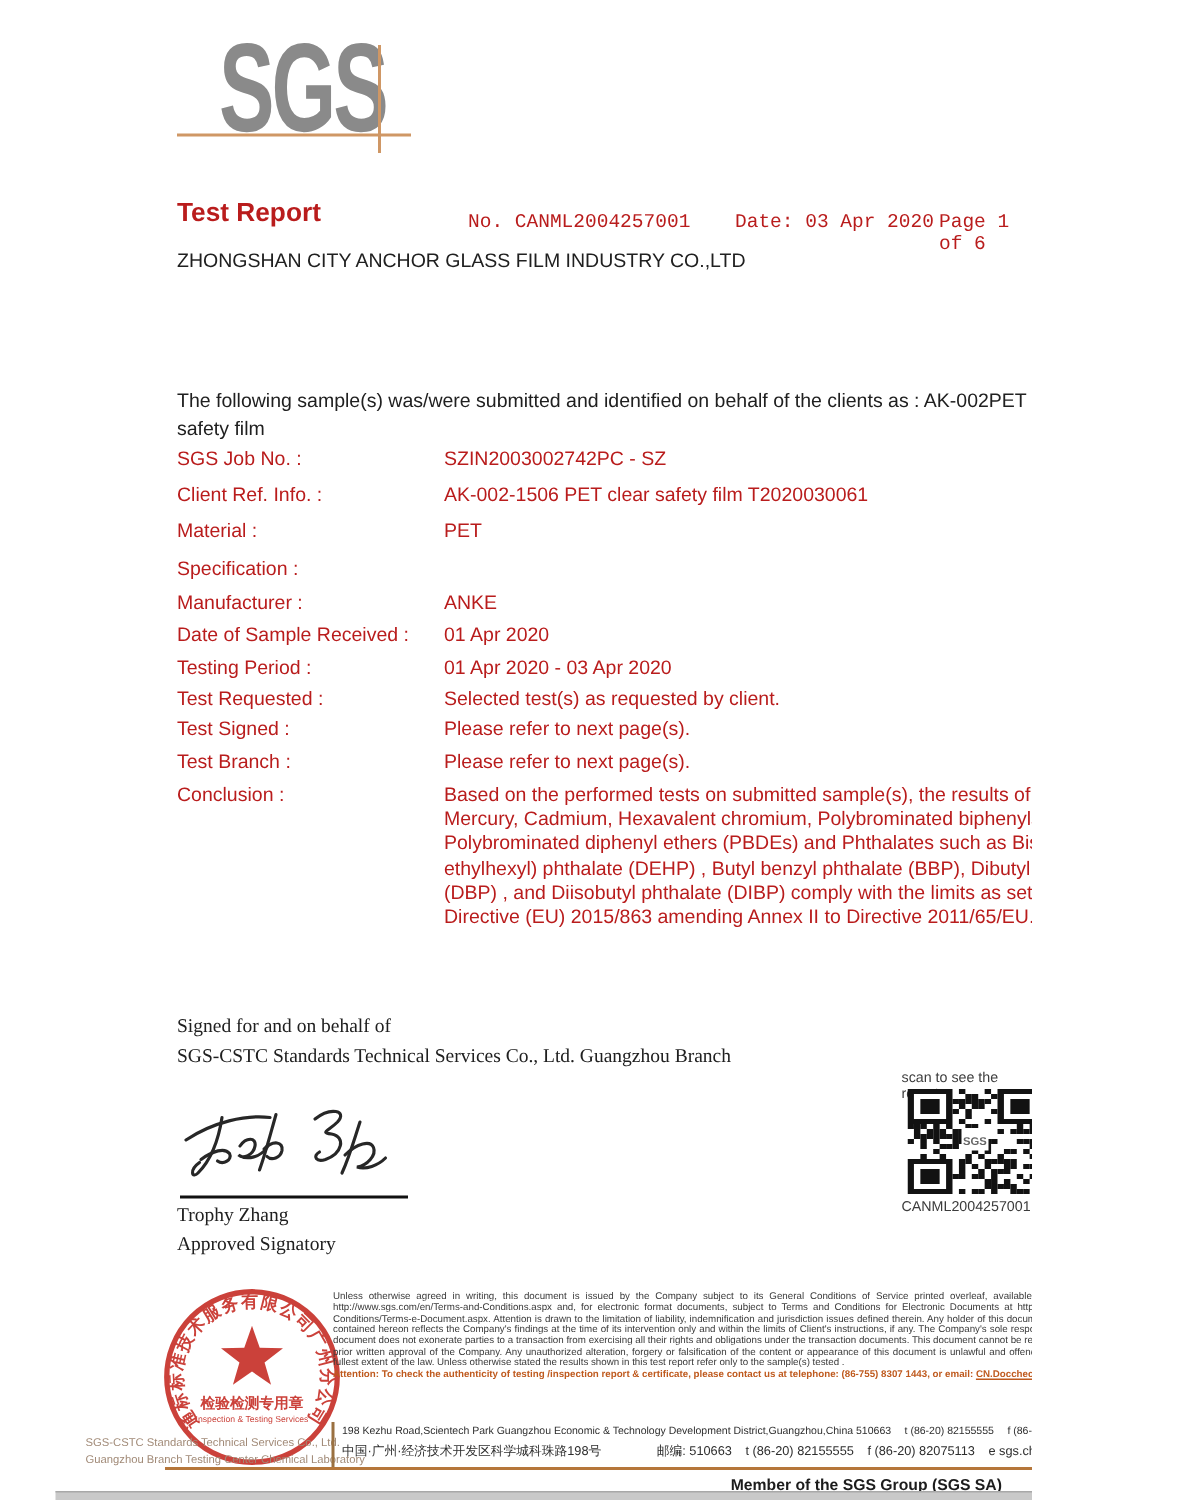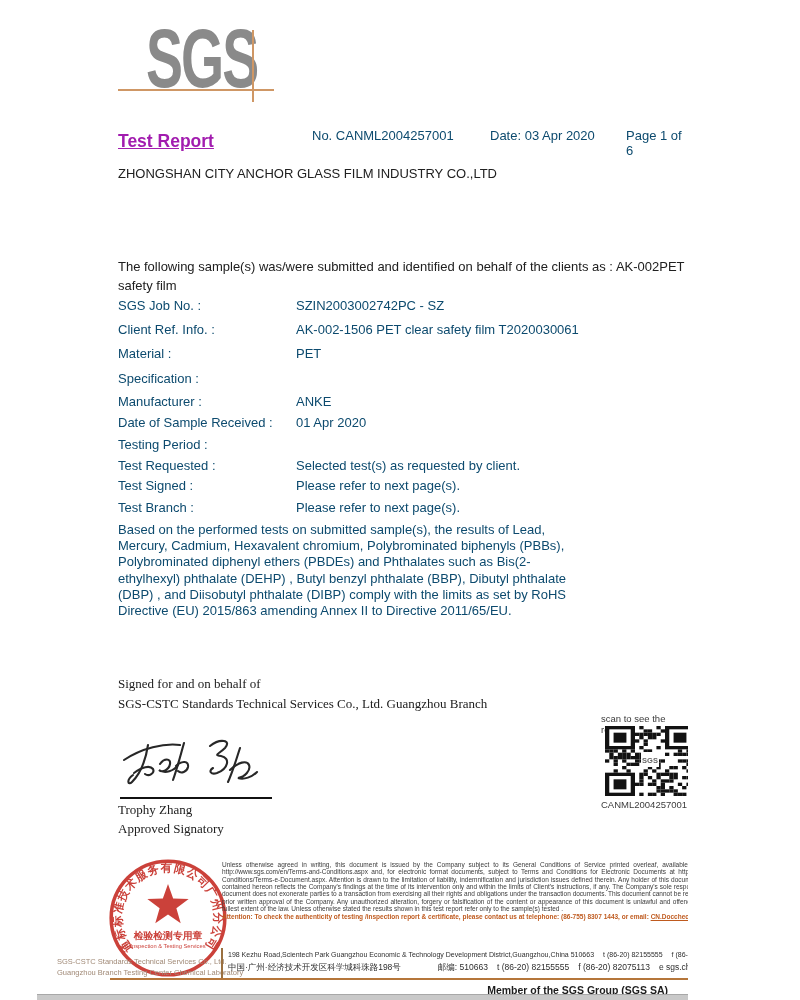--- a/index.html
+++ b/index.html
@@ -4,26 +4,26 @@
 <style>
   html,body{margin:0;padding:0;background:#fff;}
   .page{position:relative;width:688px;height:1000px;background:#ffffff;overflow:hidden;
         font-family:"Liberation Sans","DejaVu Sans",sans-serif;color:#262626;}
   
   .logo-text{position:absolute;left:146px;top:16px;font-size:84px;font-weight:bold;color:#8a8a8a;
              line-height:1;letter-spacing:-3px;transform:scaleX(.66);transform-origin:left top;}
   .crop-h{position:absolute;left:118px;top:89px;width:156px;height:2px;background:#cf9765;}
   .crop-v{position:absolute;left:252px;top:30px;width:2px;height:72px;background:#cf9765;}
   
-  .title{position:absolute;left:118px;top:131px;font-size:17.5px;font-weight:bold;color:#a21caf;text-decoration:underline;}
-  .hmeta{position:absolute;top:128px;font-size:13px;color:#0c4a6e;}
+  .title{position:absolute;left:118px;top:131px;font-size:17.5px;font-weight:bold;color:#b91c1c;}
+  .hmeta{position:absolute;top:140px;font-size:13px;color:#b91c1c;font-family:Liberation Mono, monospace;}
   .client{position:absolute;left:118px;font-size:13px;color:#202020;}
   .intro{position:absolute;left:118px;top:257px;width:628px;font-size:13px;line-height:19px;color:#202020;}
   
-  .frow{position:absolute;left:118px;display:flex;font-size:13px;color:#0c4a6e;}
+  .frow{position:absolute;left:118px;display:flex;font-size:13px;color:#b91c1c;}
   .flabel{width:178px;flex:none;}
   .fvalue{width:452px;line-height:16.2px;}
   
   .signoff{position:absolute;left:118px;font-size:13px;color:#202020;font-family:Liberation Serif, serif;}
   .sig-line{position:absolute;left:120px;top:797px;width:152px;height:2px;background:#111;}
   .sig-svg{position:absolute;left:118px;top:728px;}
   
   .qr-caption{position:absolute;left:601px;font-size:9.5px;color:#3c3c3c;}
   .qr-box{position:absolute;left:605px;top:726px;width:90px;height:70px;}
   
@@ -80,34 +80,36 @@
   <div class="frow" style="top:394px">
     <span class="flabel">Manufacturer :</span>
     <span class="fvalue">ANKE</span>
   </div>
   <div class="frow" style="top:415px">
     <span class="flabel">Date of Sample Received :</span>
     <span class="fvalue">01 Apr 2020</span>
   </div>
   <div class="frow" style="top:437px">
     <span class="flabel">Testing Period :</span>
+    <span class="fvalue">01 Apr 2020 - 03 Apr 2020</span>
   </div>
   <div class="frow" style="top:458px">
     <span class="flabel">Test Requested :</span>
     <span class="fvalue">Selected test(s) as requested by client.</span>
   </div>
   <div class="frow" style="top:478px">
     <span class="flabel">Test Signed :</span>
     <span class="fvalue">Please refer to next page(s).</span>
   </div>
   <div class="frow" style="top:500px">
     <span class="flabel">Test Branch :</span>
     <span class="fvalue">Please refer to next page(s).</span>
   </div>
   <div class="frow" style="top:522px">
+    <span class="flabel">Conclusion :</span>
     <span class="fvalue">Based on the performed tests on submitted sample(s), the results of Lead, Mercury, Cadmium, Hexavalent chromium, Polybrominated biphenyls (PBBs), Polybrominated diphenyl ethers (PBDEs) and Phthalates such as Bis(2-ethylhexyl) phthalate (DEHP) , Butyl benzyl phthalate (BBP), Dibutyl phthalate (DBP) , and Diisobutyl phthalate (DIBP) comply with the limits as set by RoHS Directive (EU) 2015/863 amending Annex II to Directive 2011/65/EU.</span>
   </div>
 
   <div class="signoff" style="top:676px">Signed for and on behalf of</div>
   <div class="signoff" style="top:696px">SGS-CSTC Standards Technical Services Co., Ltd. Guangzhou Branch</div>
 
   <svg class="sig-svg" width="180" height="66" viewBox="0 0 180 66">
     <g fill="none" stroke="#151515" stroke-width="2.1" stroke-linecap="round" opacity=".92">
       <path d="M6 32 C 24 20, 46 15, 62 17"></path>
       <path d="M30 17 C 28 30, 23 45, 14 54 C 10 58, 8 52, 15 47"></path>

